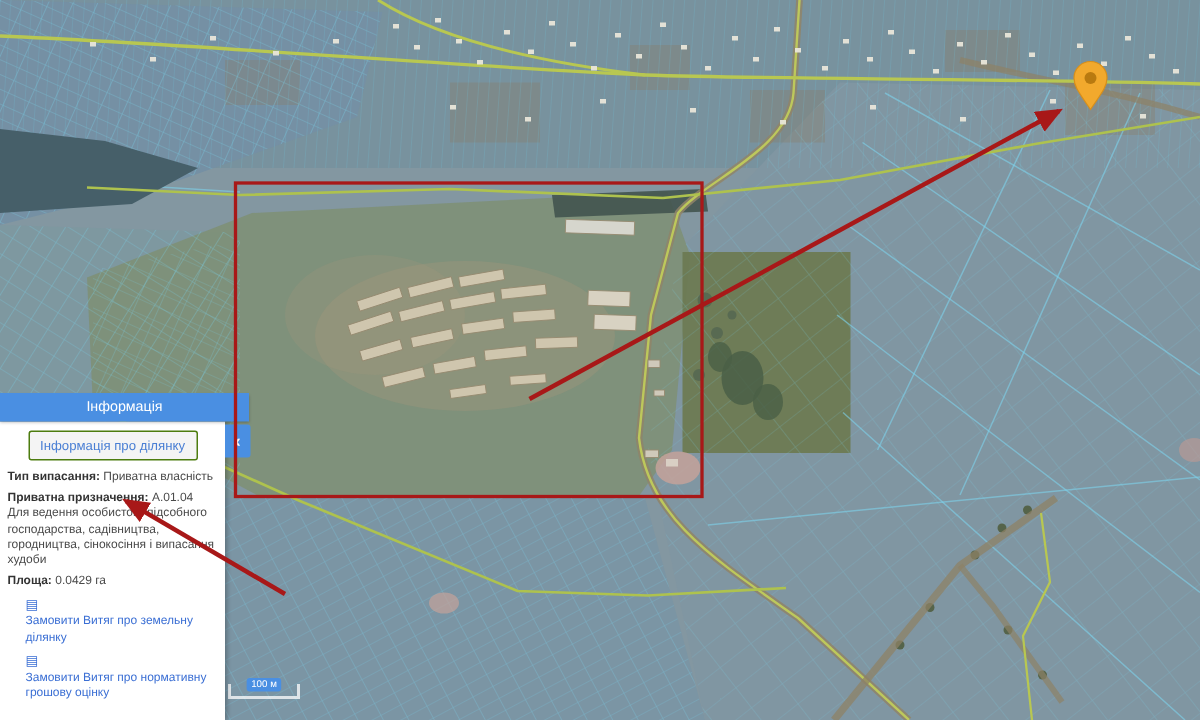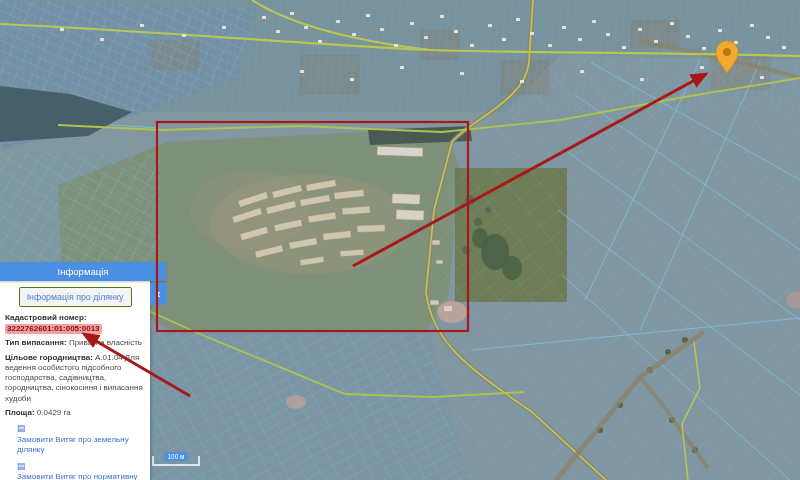--- a/index.html
+++ b/index.html
@@ -228,32 +228,28 @@
   <div class="panel-header">
     <span>Інформація</span>
   </div>
   <button class="collapse-btn">
     <span class="chev"></span>
   </button>
 
   <div class="info-panel">
     <div class="section-btn">Інформація про ділянку</div>
 
-    <div class="field">
-      <span class="lbl">Кадастровий номер:</span><br>
-      <span class="cad-num">3222762601:01:005:0013</span>
-    </div>
 
     <div class="field">
       <span class="lbl">Тип випасання:</span>
       <span>Приватна власність</span>
     </div>
 
     <div class="field">
-      <span class="lbl">Цільове городництва:</span>
+      <span class="lbl">Приватна призначення:</span>
       <span>А.01.04 Для ведення особистого підсобного господарства, садівництва, городництва, сінокосіння і випасання худоби</span>
     </div>
 
     <div class="field">
       <span class="lbl">Площа:</span>
       <span>0.0429 га</span>
     </div>
 
     <div class="links">
       <a class="plink">

